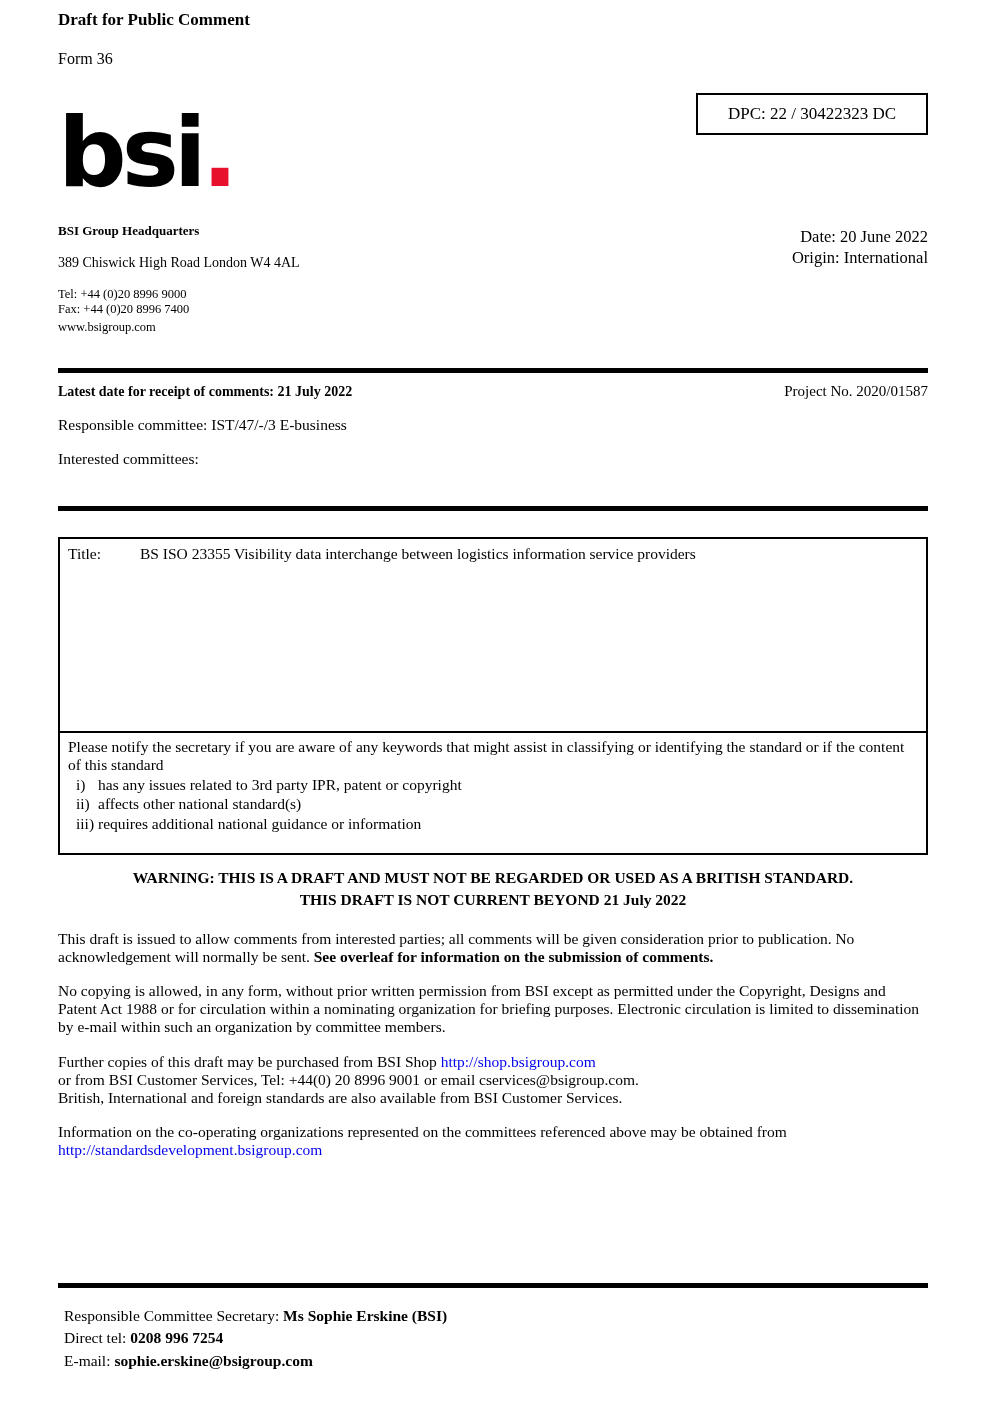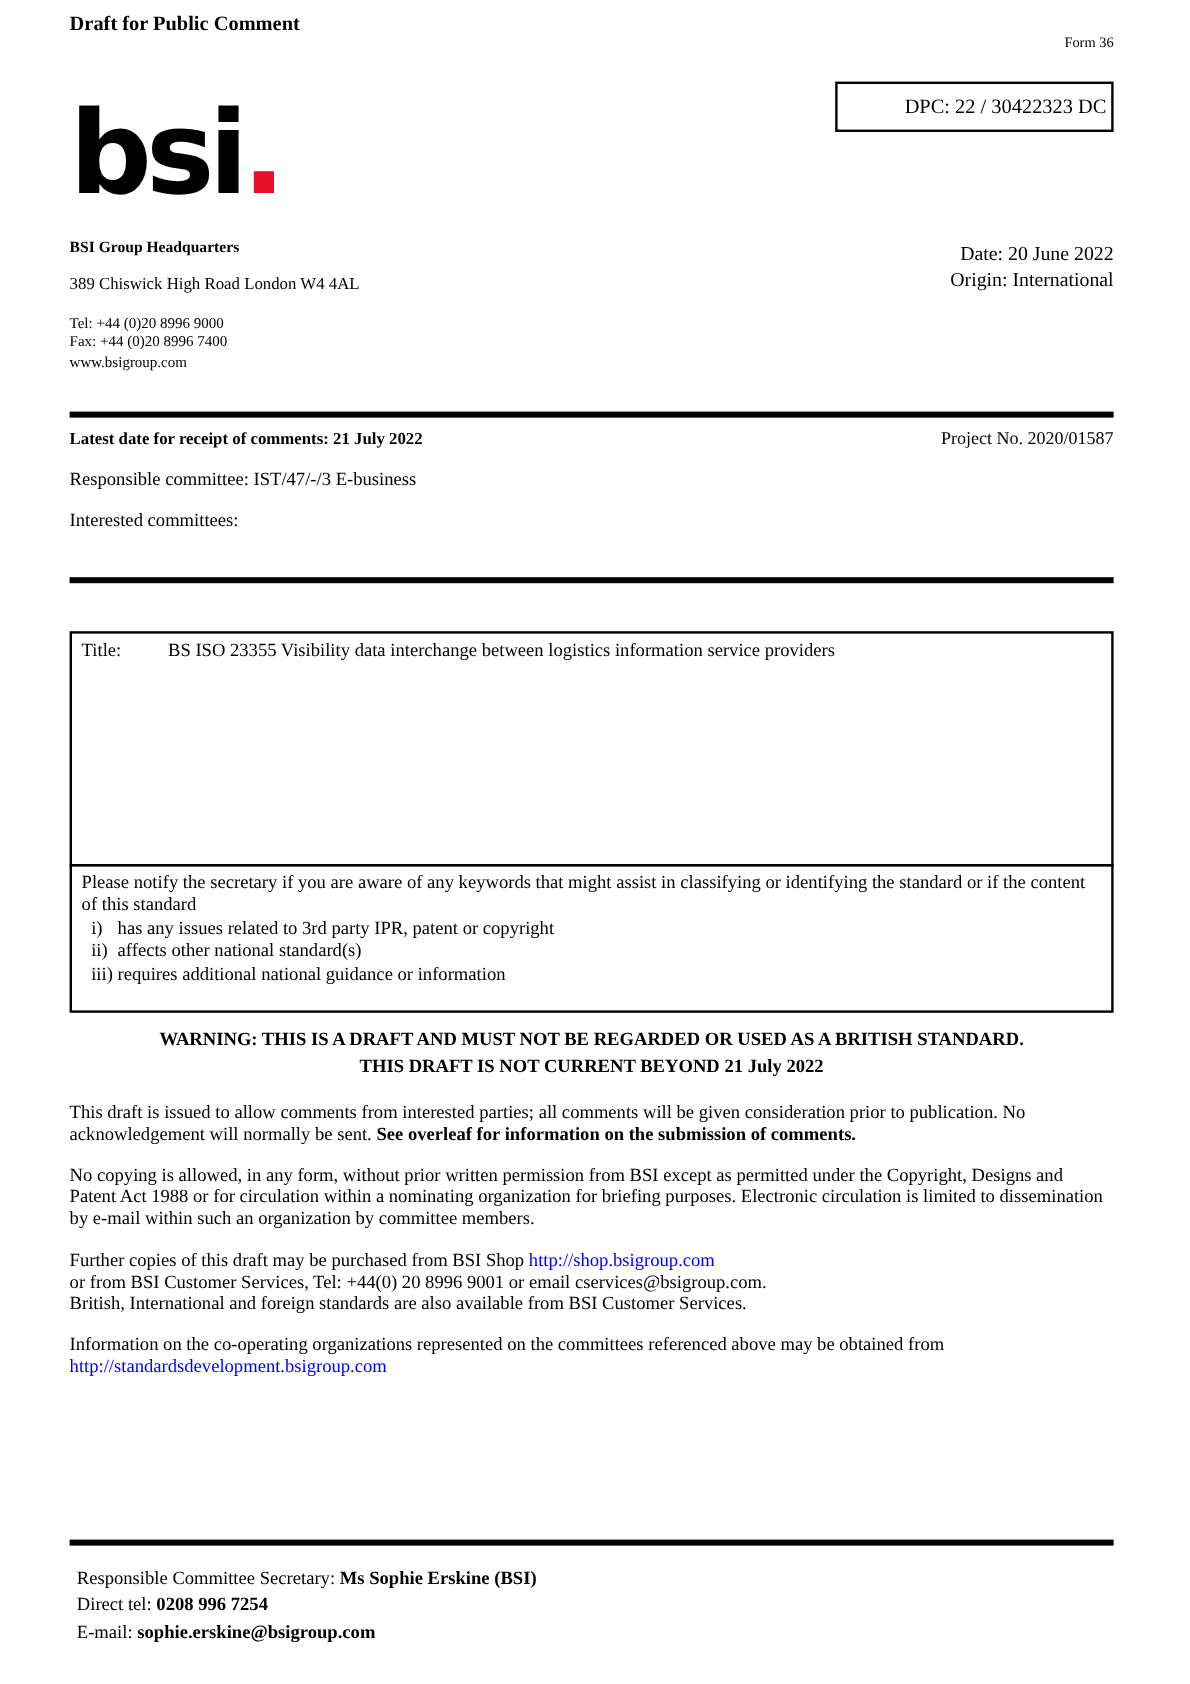--- a/index.html
+++ b/index.html
@@ -5,31 +5,31 @@
   * { margin:0; padding:0; box-sizing:border-box; }
   html,body { background:#ffffff; }
   body {
     width:992px; height:1403px; position:relative;
     font-family:"Liberation Serif", serif; color:#000;
     overflow:hidden;
   }
   .page { position:absolute; inset:0; padding:8px 64px 0 58px; }
 
   
-  .topline { display:flex; justify-content:space-between; align-items:flex-start; }
+  .topline { display:flex; justify-content:space-between; align-items:flex-start;flex-direction:column; }
   .draft-label { font-weight:bold; font-size:17px; padding-top:2px; }
-  .form-label  { font-size:12px; padding-top:20px; }
+  .form-label  { font-size:16px; padding-top:20px; }
 
   
   .head-row { display:flex; justify-content:space-between; margin-top:25px; }
   .head-left { }
   .head-right { text-align:right; }
 
   .dpc-box {
-    border:2px solid #000; width:232px; 
+    border:2px solid #000; width:232px; text-align:center;
     font-size:17px; padding:9px 4px;
   }
   .date-block { margin-top:92px; font-size:16.5px; line-height:1.25; }
 
   .logo {
     font-family:"DejaVu Sans", sans-serif; font-weight:bold;
     font-size:96px; line-height:1; letter-spacing:-5px; margin-top:12px;
   }
   .logo .dot { color:var(--logo-red, #e8112d); }
 
@@ -41,21 +41,21 @@
   .bar { height:5px; background:#000; }
   .bar-top { margin-top:33px; }
   .bar-mid { margin-top:38px; }
 
   .meta-row { display:flex; justify-content:space-between; align-items:baseline; margin-top:10px; }
   .latest-date { font-weight:bold; font-size:14px; }
   .project-no { font-size:15px; }
   .committee-line { font-size:15.5px; margin-top:16px; }
 
   .title-box {
-    border:2px solid #000; height:196px; margin-top:40px;
+    border:2px solid #000; height:196px; margin-top:26px;
     padding:6px 8px; font-size:15.5px; display:flex; align-items:flex-start;
   }
   .title-label { width:72px; flex:0 0 72px; }
   .keywords-box {
     border:2px solid #000; height:124px; margin-top:-2px;
     padding:5px 8px; font-size:15.5px; line-height:1.15;
   }
   .kw-item { display:flex; margin-top:2px; }
   .kw-num { flex:0 0 30px; text-align:left; padding-left:8px; }
 

